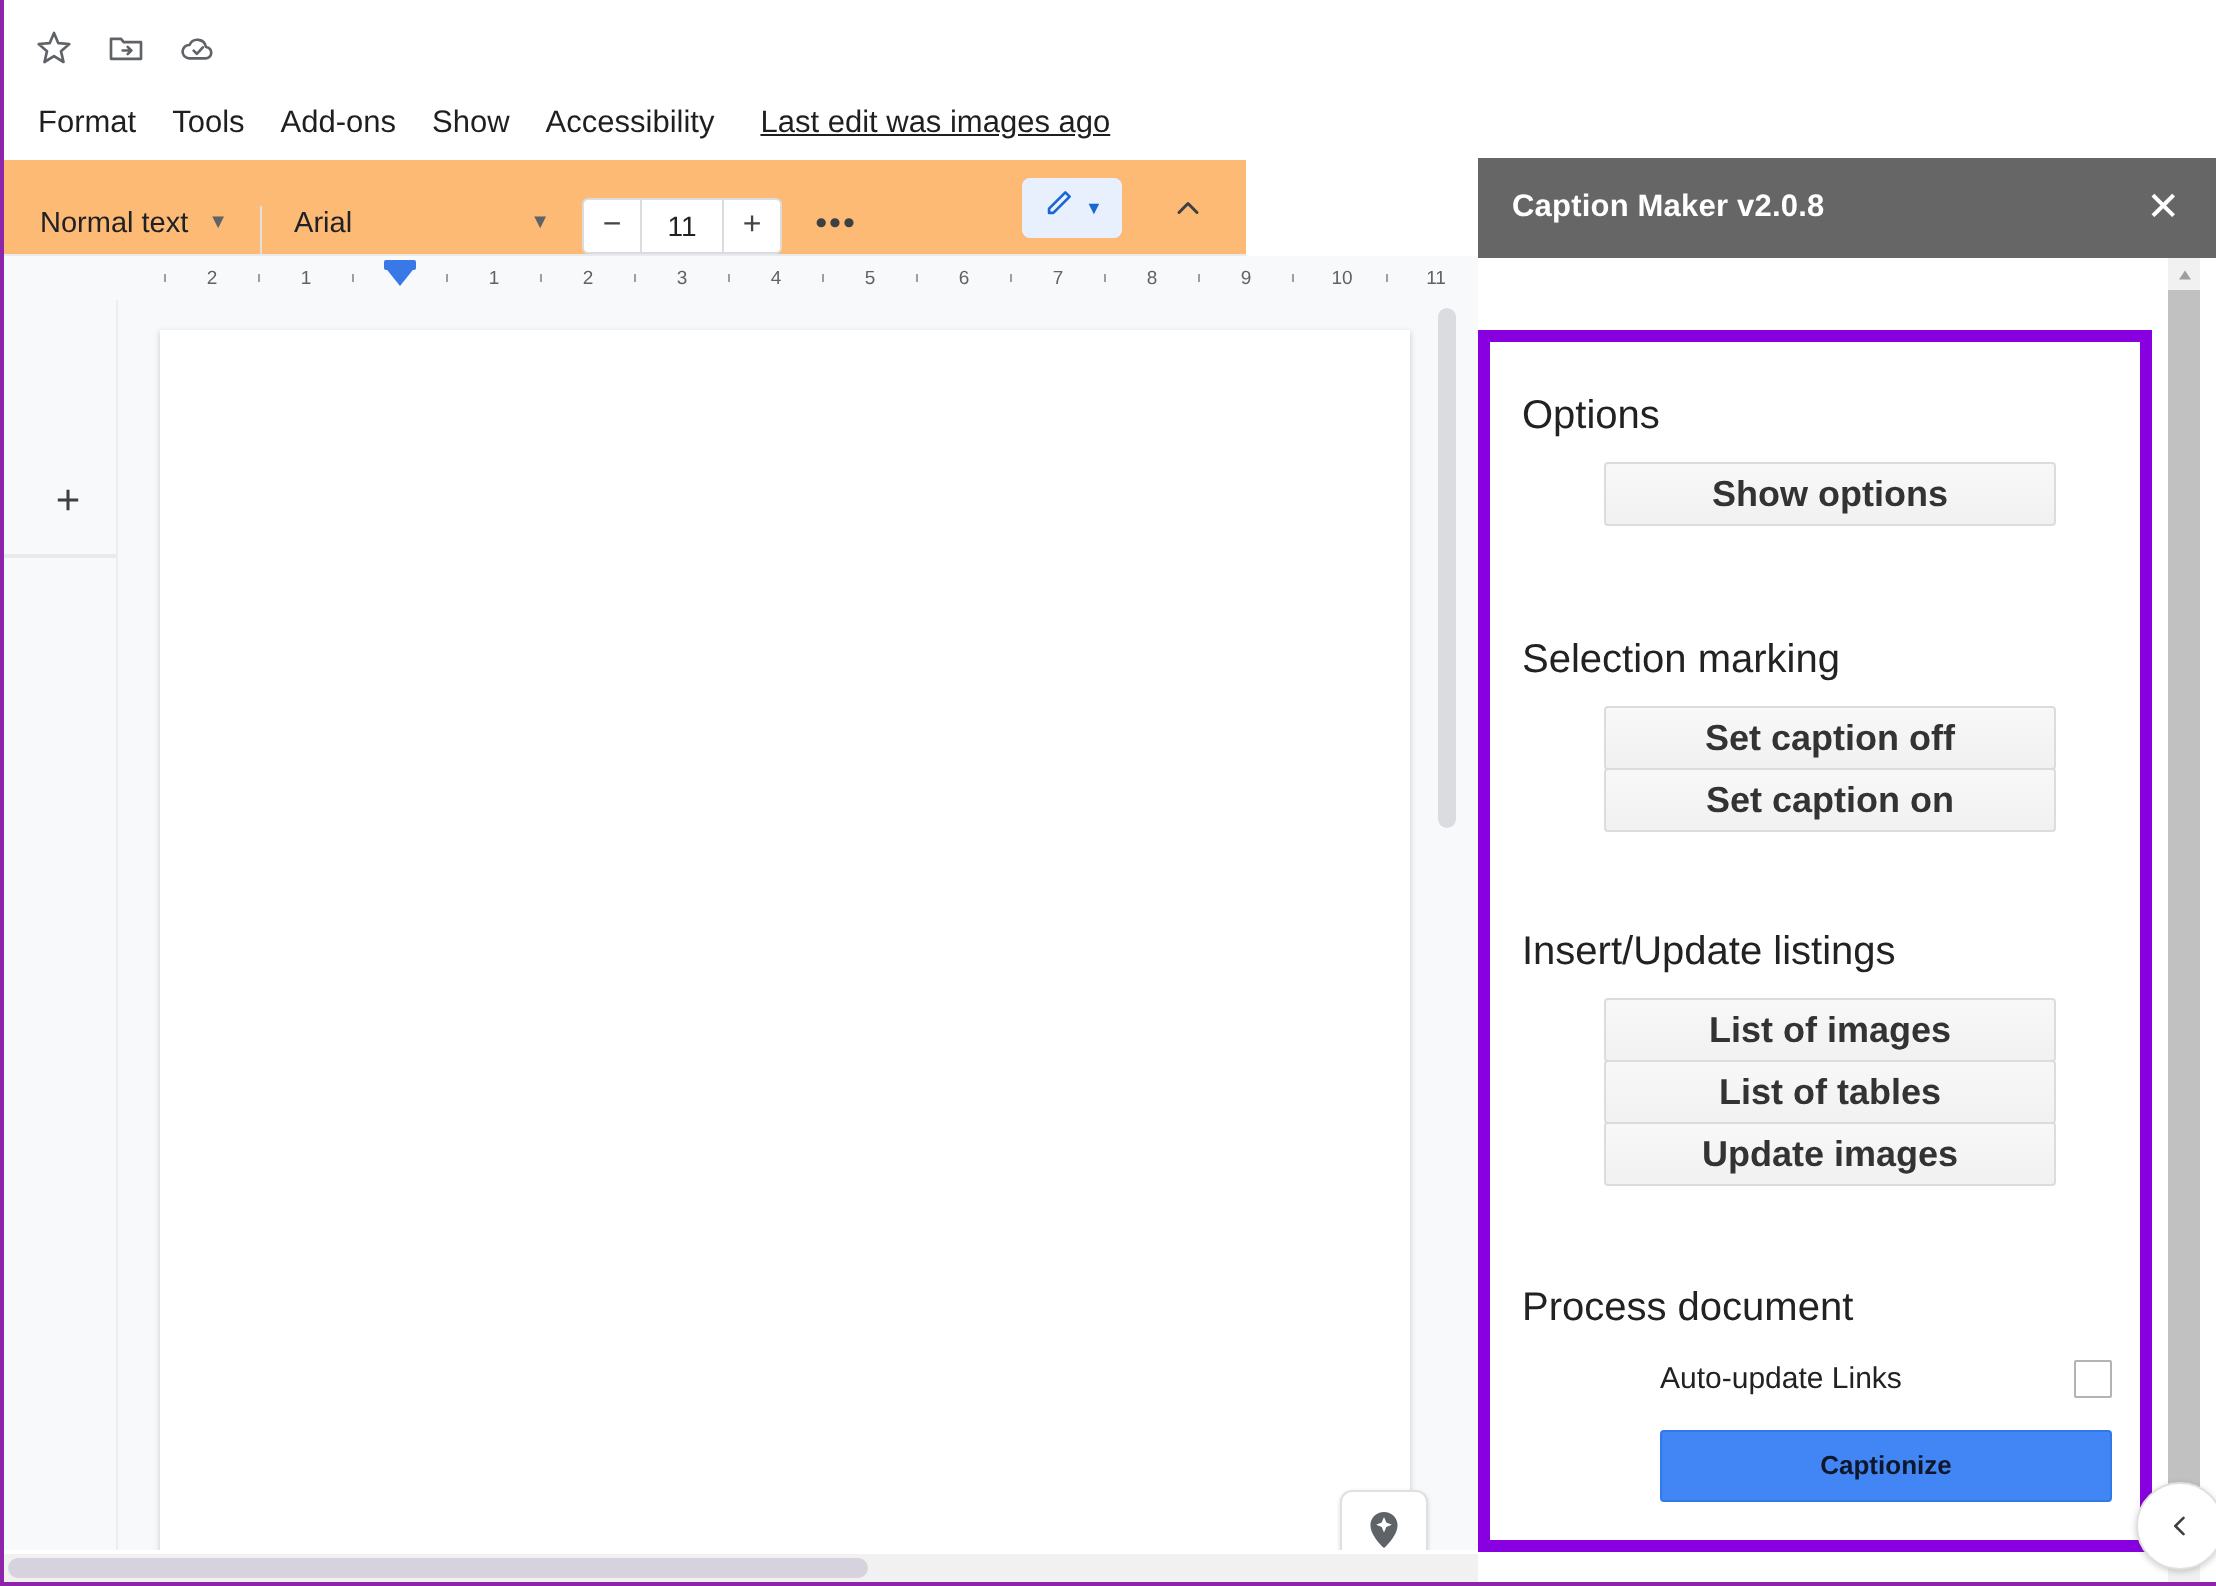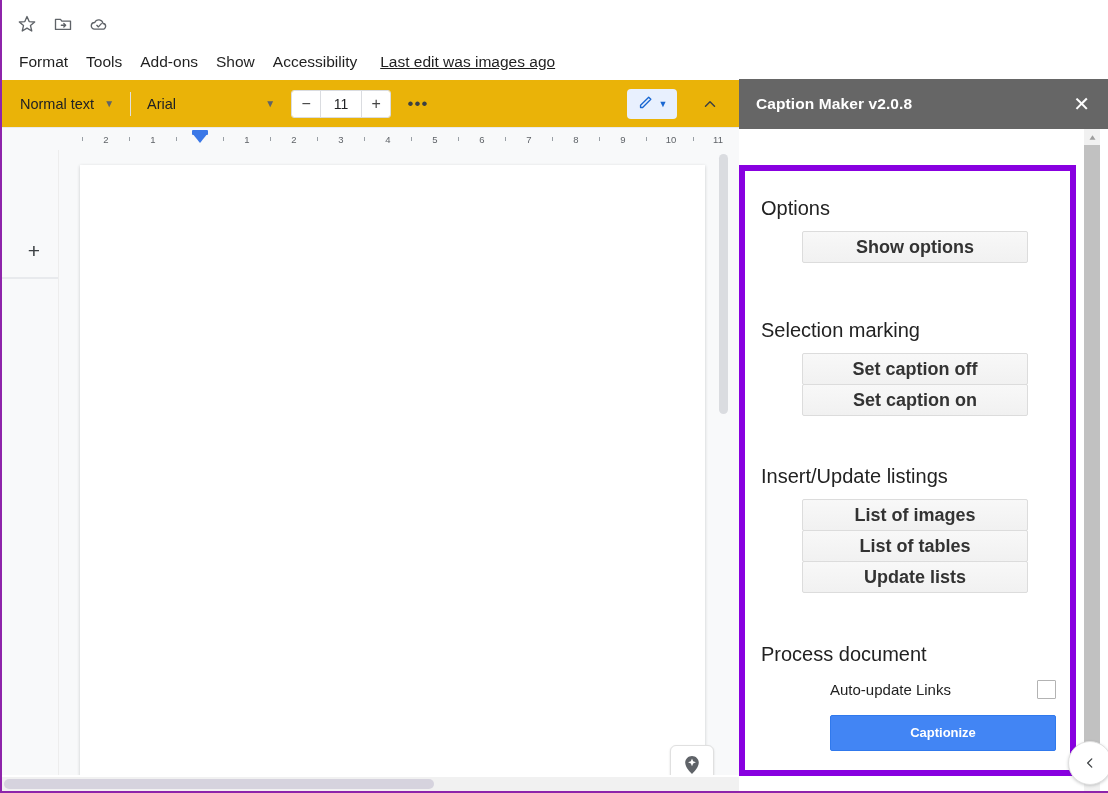--- a/index.html
+++ b/index.html
@@ -71,24 +71,24 @@
     font-size: 15.5px;
     color: #1f1f1f;
     text-decoration: underline;
     cursor: pointer;
     white-space: nowrap;
   }
 
   
   .doc-toolbar {
     position: absolute; left: 0; top: 80px;
-    width: 737px; height: 48px;
-    background: #eab308;
+    width: 621px; height: 48px;
+    background: #fdba74;
     border-bottom: 1px solid #e8eaed;
-    display: flex; align-items: center;
+    display: flex; align-items: flex-end;
     padding-left: 8px;
     box-sizing: border-box;
   }
   .tb-select {
     display: flex; align-items: center;
     height: 30px;
     border-radius: 4px;
     padding: 0 6px 0 10px;
     cursor: pointer;
     font-size: 14.5px;
@@ -353,21 +353,21 @@
     border-radius: 1px;
     cursor: pointer;
   }
   .sb-primary-btn {
     display: block;
     width: 226px;
     height: 36px;
     background: #4285f4;
     border: 1px solid #3079ed;
     border-radius: 2px;
-    color: #ffffff;
+    color: #0f172a;
     font-size: 13px;
     font-weight: bold;
     cursor: pointer;
     text-align: center;
     line-height: 34px;
     box-sizing: border-box;
     font-family: "Liberation Sans", sans-serif;
   }
 
   
@@ -661,21 +661,21 @@
             <div class="sb-btn">Set caption off</div>
             <div class="sb-btn">Set caption on</div>
           </div>
 
           <div style="height:49px;"></div>
           <div class="sb-section-title" style="margin-left:10px;">Insert/Update listings</div>
           <div style="height:11px;"></div>
           <div style="margin-left:51px;">
             <div class="sb-btn">List of images</div>
             <div class="sb-btn">List of tables</div>
-            <div class="sb-btn">Update lists</div>
+            <div class="sb-btn">Update images</div>
           </div>
 
           <div style="height:50px;"></div>
           <div class="sb-section-title" style="margin-left:10px;">Process document</div>
           <div style="height:14px;"></div>
           <div style="margin-left:79px;">
             <div class="sb-checkbox-row">
               <div class="sb-cb-label">Auto-update Links</div>
               <div class="sb-checkbox"></div>
             </div>

